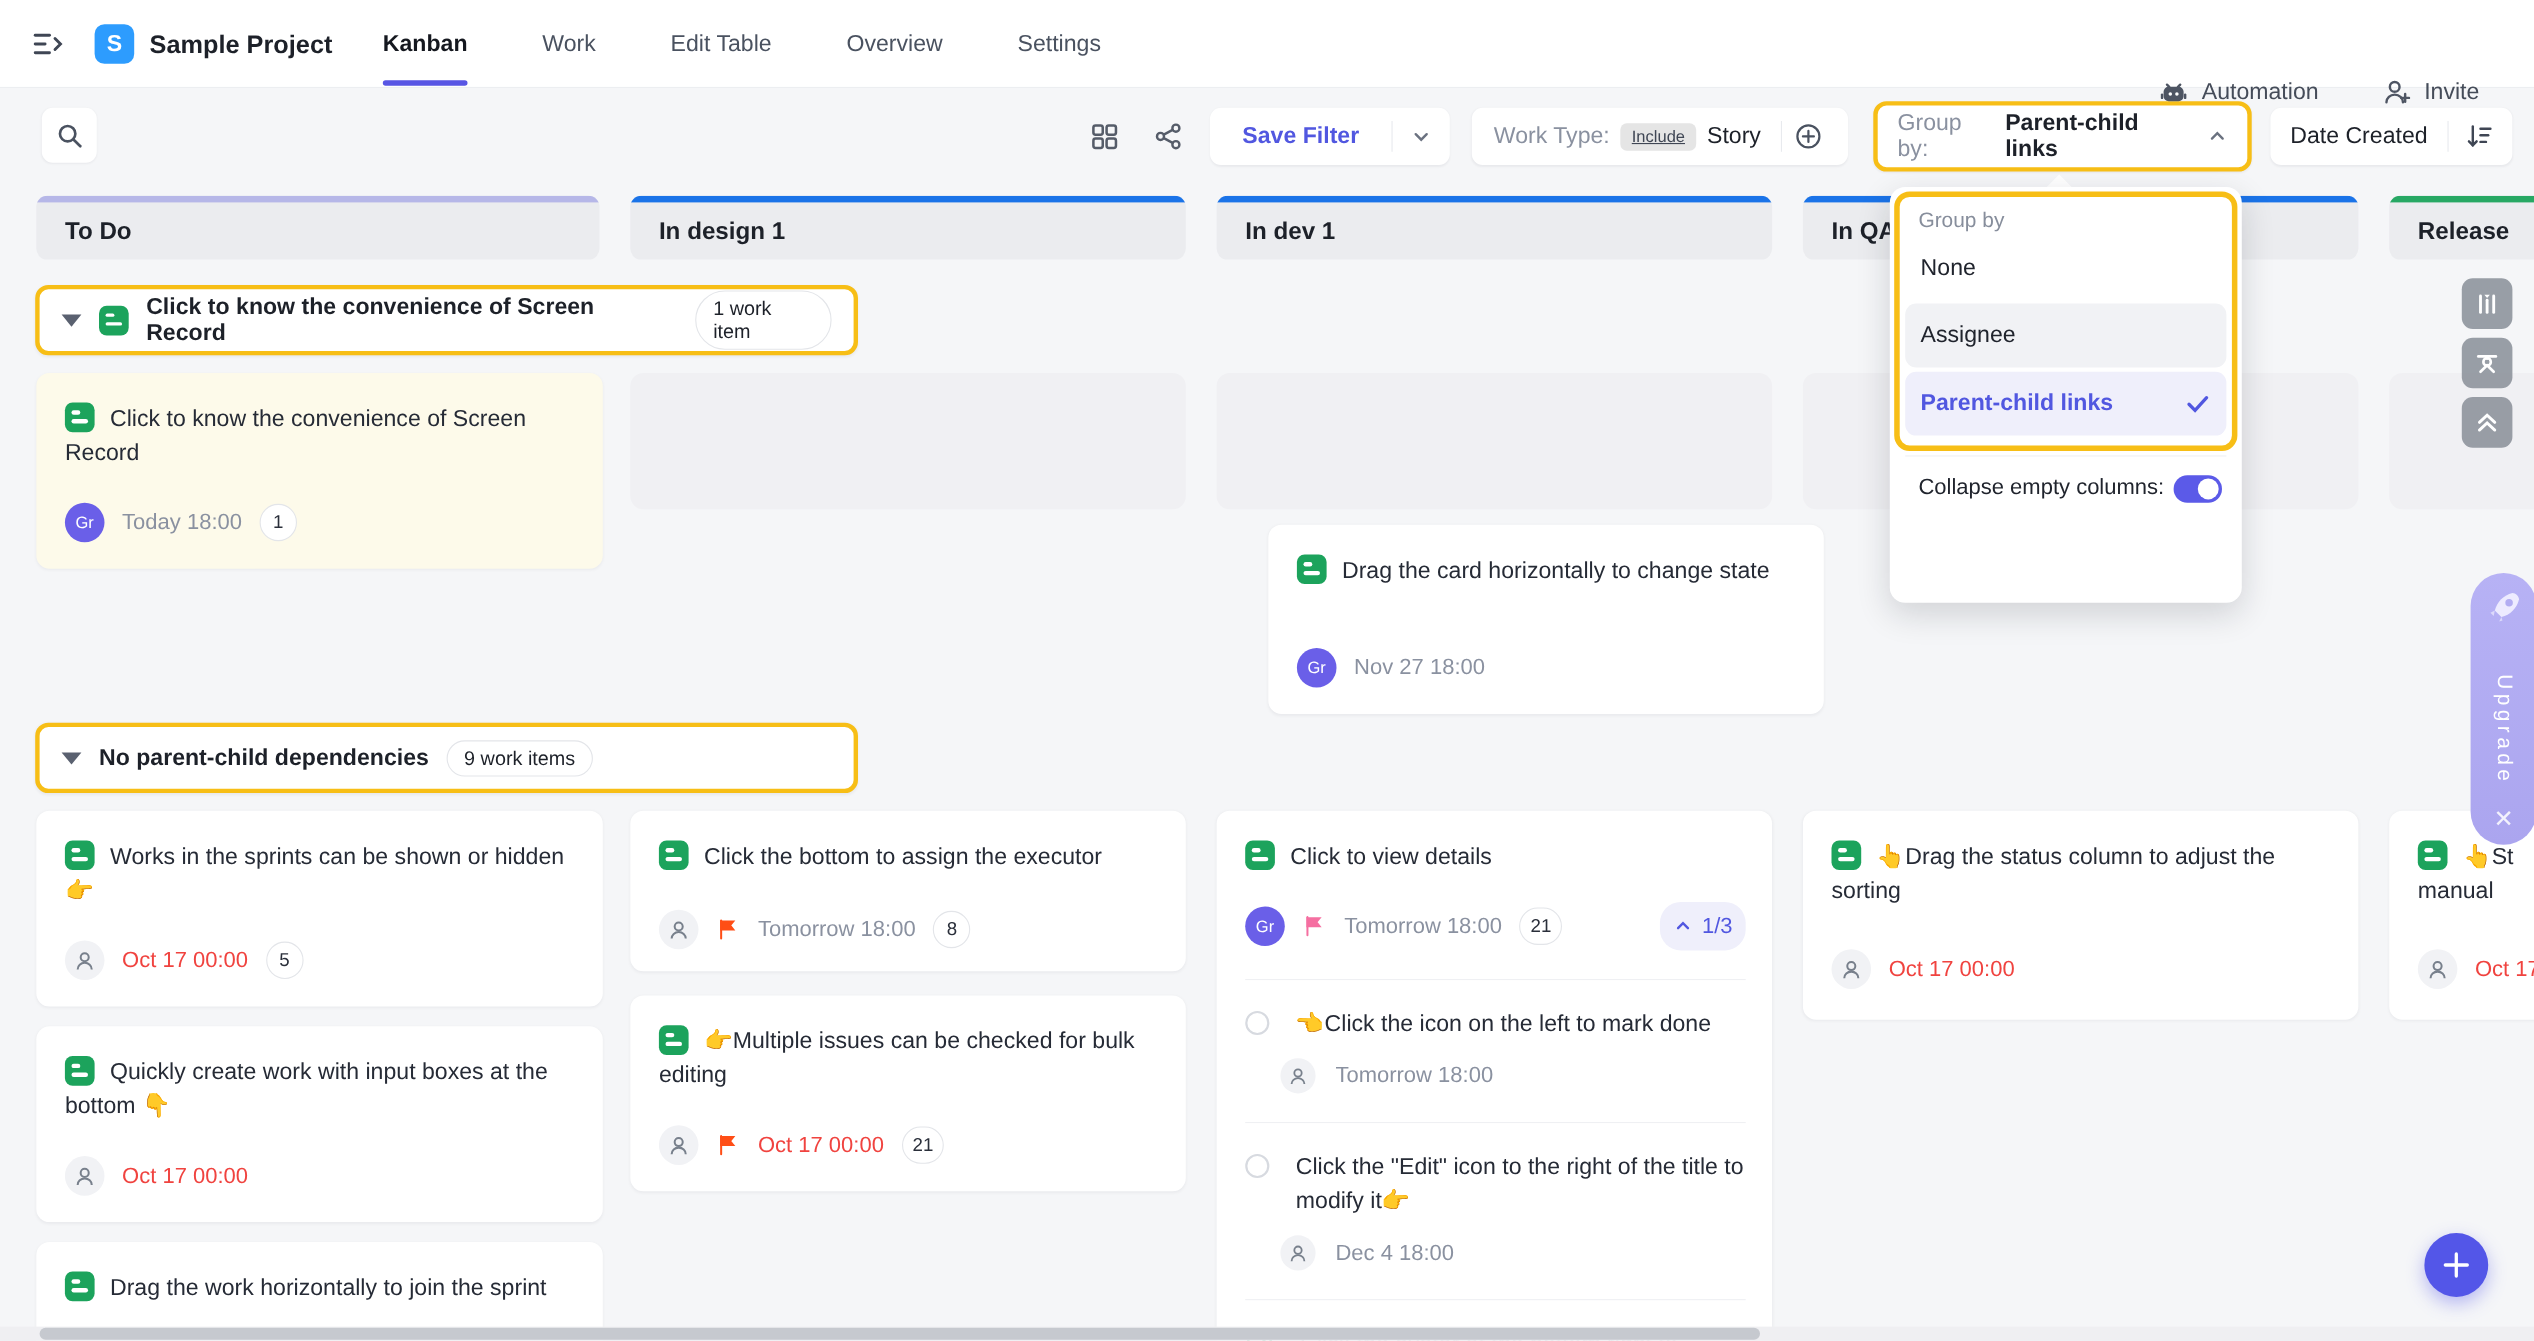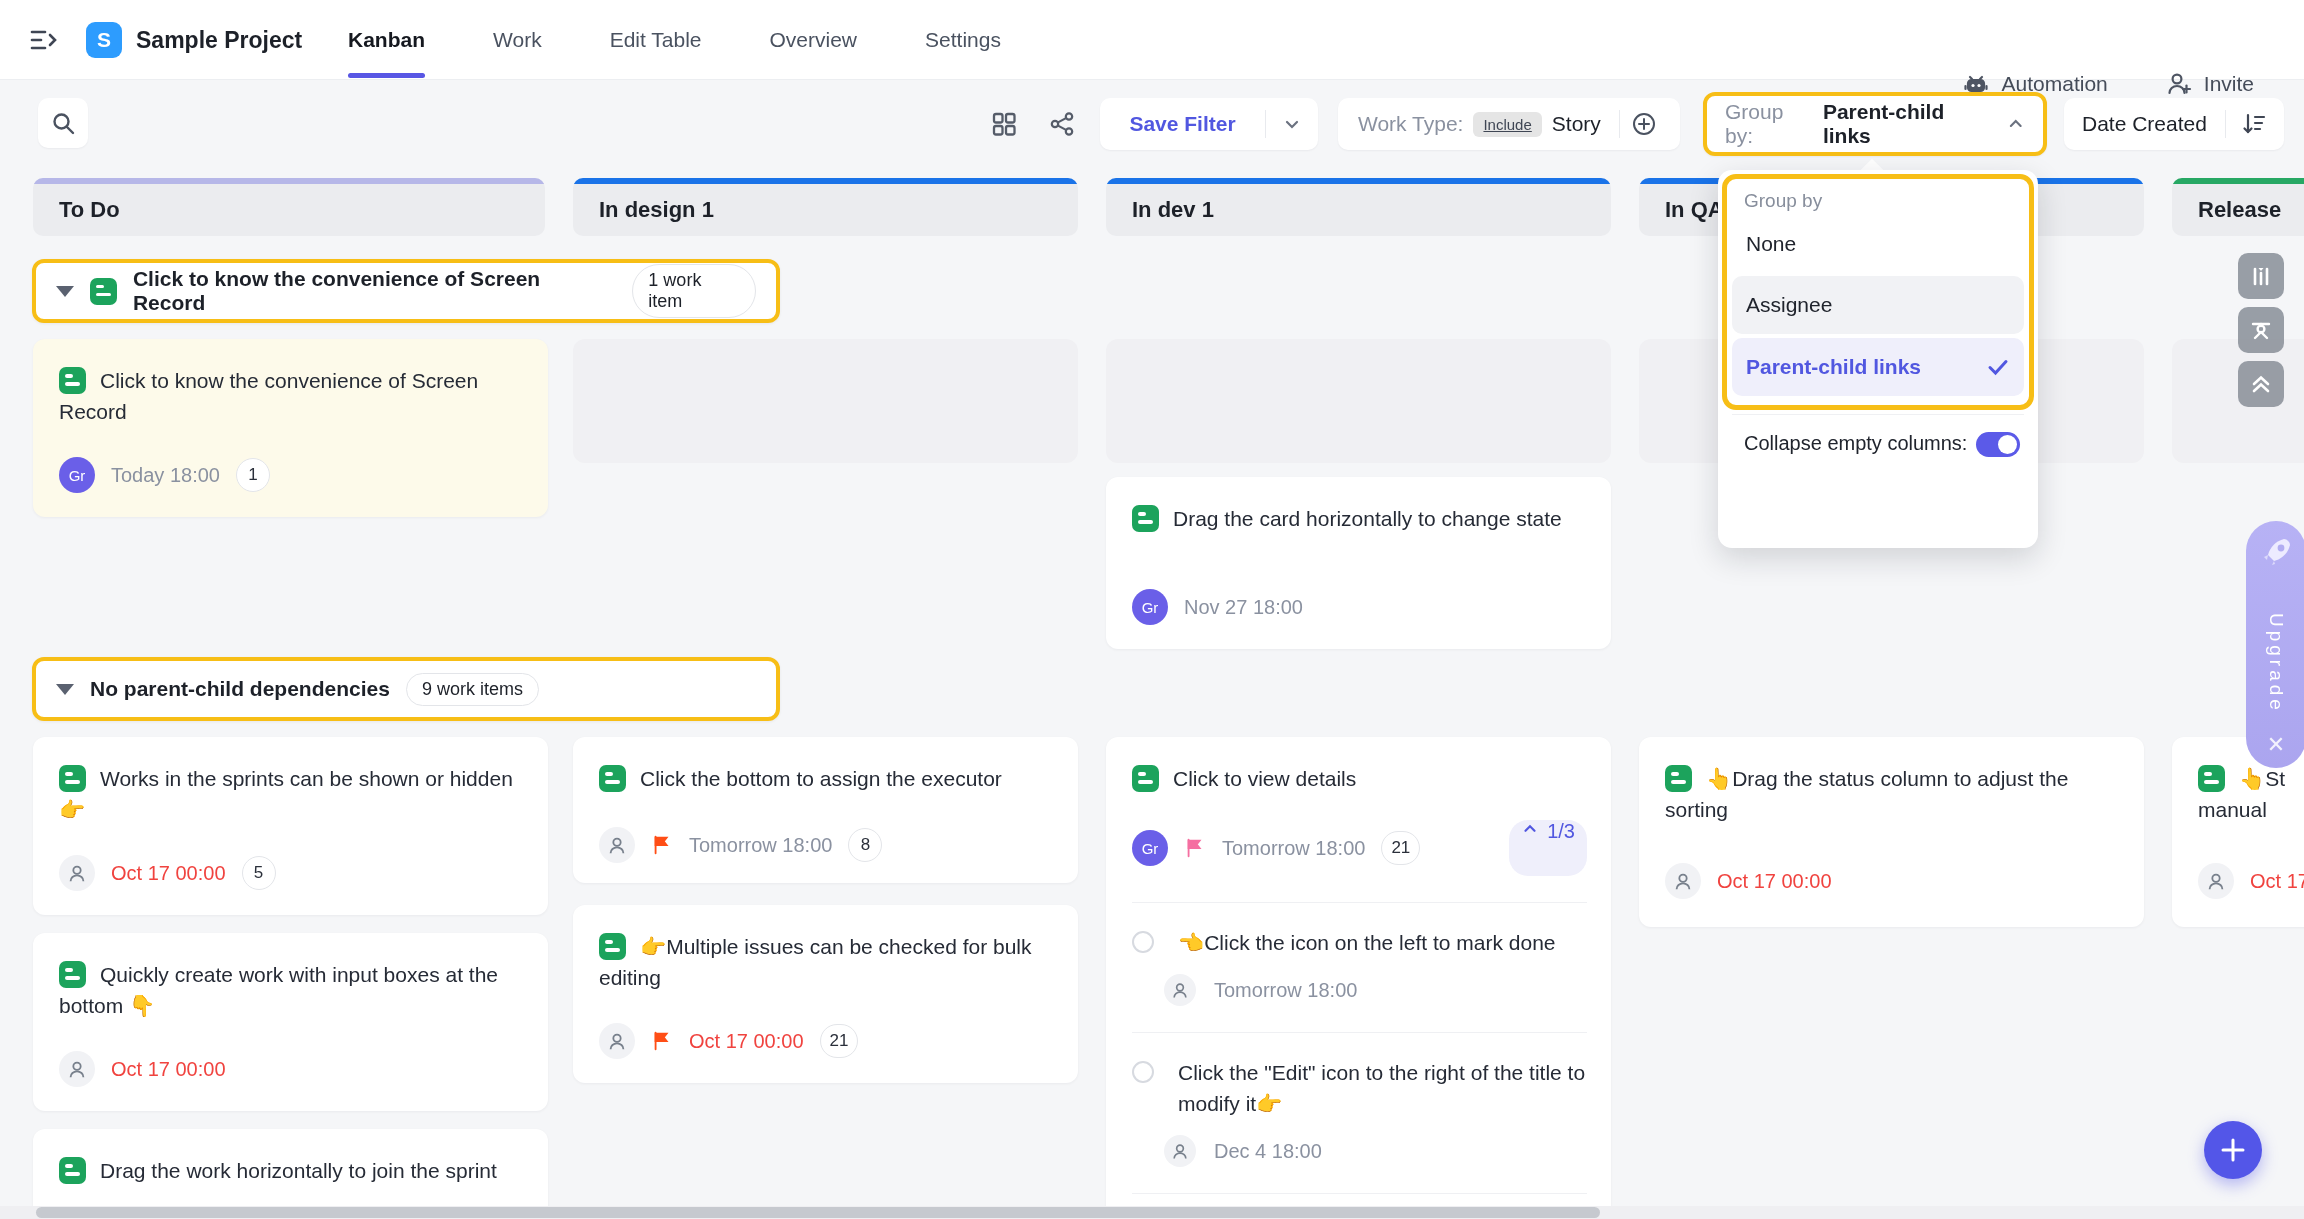--- a/index.html
+++ b/index.html
@@ -62,21 +62,21 @@
   .pcircle { width:36px; height:36px; border-radius:50%; background:#F1F2F5; display:flex; align-items:center; justify-content:center; cursor:pointer; }
   .date { font-size:20px; color:#8A91A0; }
   .date.red { color:#F0433F; }
   .badge { min-width:34px; height:34px; border:1.5px solid #E3E5E9; border-radius:17px; background:#fff; display:flex; align-items:center; justify-content:center; font-size:17px; color:#2A2F3A; padding:0 9px; }
   .flag { width:22px; height:22px; }
 
   
   .bigcard { padding:26px 24px 0 26px; }
   .bigcard .trow { font-size:21px; line-height:31px; color:#262B36; }
   .bigcard .mrow { display:flex; align-items:center; gap:16px; margin-top:26px; }
-  .prog-chip { margin-left:auto; background:#EFEFFB; color:#5157E0; border-radius:19px; height:56px; padding:0 12px; display:flex; align-items:flex-start; gap:8px; font-size:20px; cursor:pointer; }
+  .prog-chip { margin-left:auto; background:#EFEFFB; color:#5157E0; border-radius:19px; height:44px; padding:0 12px; display:flex; align-items:center; gap:8px; font-size:20px; cursor:pointer; }
   .cdiv { height:1px; background:#EFF0F3; margin:26px 0 0 0; }
   .sub { display:flex; gap:24px; margin-top:24px; }
   .radio { width:22px; height:22px; border:2px solid #D7DAE0; border-radius:50%; background:#fff; flex:none; margin-top:4px; cursor:pointer; }
   .sub .stext { font-size:21px; line-height:31px; color:#262B36; }
   .sub .stext.done { color:#A6ACB6; }
   .smeta { display:flex; align-items:center; gap:18px; margin:16px 0 0 32px; }
   .smeta .pcircle { width:32px; height:32px; }
 
   
   .dd-caret { position:absolute; left:1864px; top:162px; width:16px; height:16px; background:#fff; transform:rotate(45deg); z-index:51; }
@@ -248,21 +248,21 @@
       <span class="date">Today 18:00</span>
       <span class="badge">1</span>
     </div>
   </div>
 
   <div class="ph" style="left:573px;top:339px;width:505px;height:124px"></div>
   <div class="ph" style="left:1106px;top:339px;width:505px;height:124px"></div>
   <div class="ph" style="left:1639px;top:339px;width:505px;height:124px"></div>
   <div class="ph" style="left:2172px;top:339px;width:505px;height:124px"></div>
 
-  <div class="card" style="left:1106px;top:477px;width:505px;height:172px">
+  <div class="card" style="left:1153px;top:477px;width:505px;height:172px">
     <div class="ctitle"><span class="sicon"></span><span>Drag the card horizontally to change state</span></div>
     <div class="meta">
       <div class="avatar">Gr</div>
       <span class="date">Nov 27 18:00</span>
     </div>
   </div>
 
   <div class="ghead" style="top:657px">
     <div class="caret"></div>
     <span class="gtitle">No parent-child dependencies</span>

